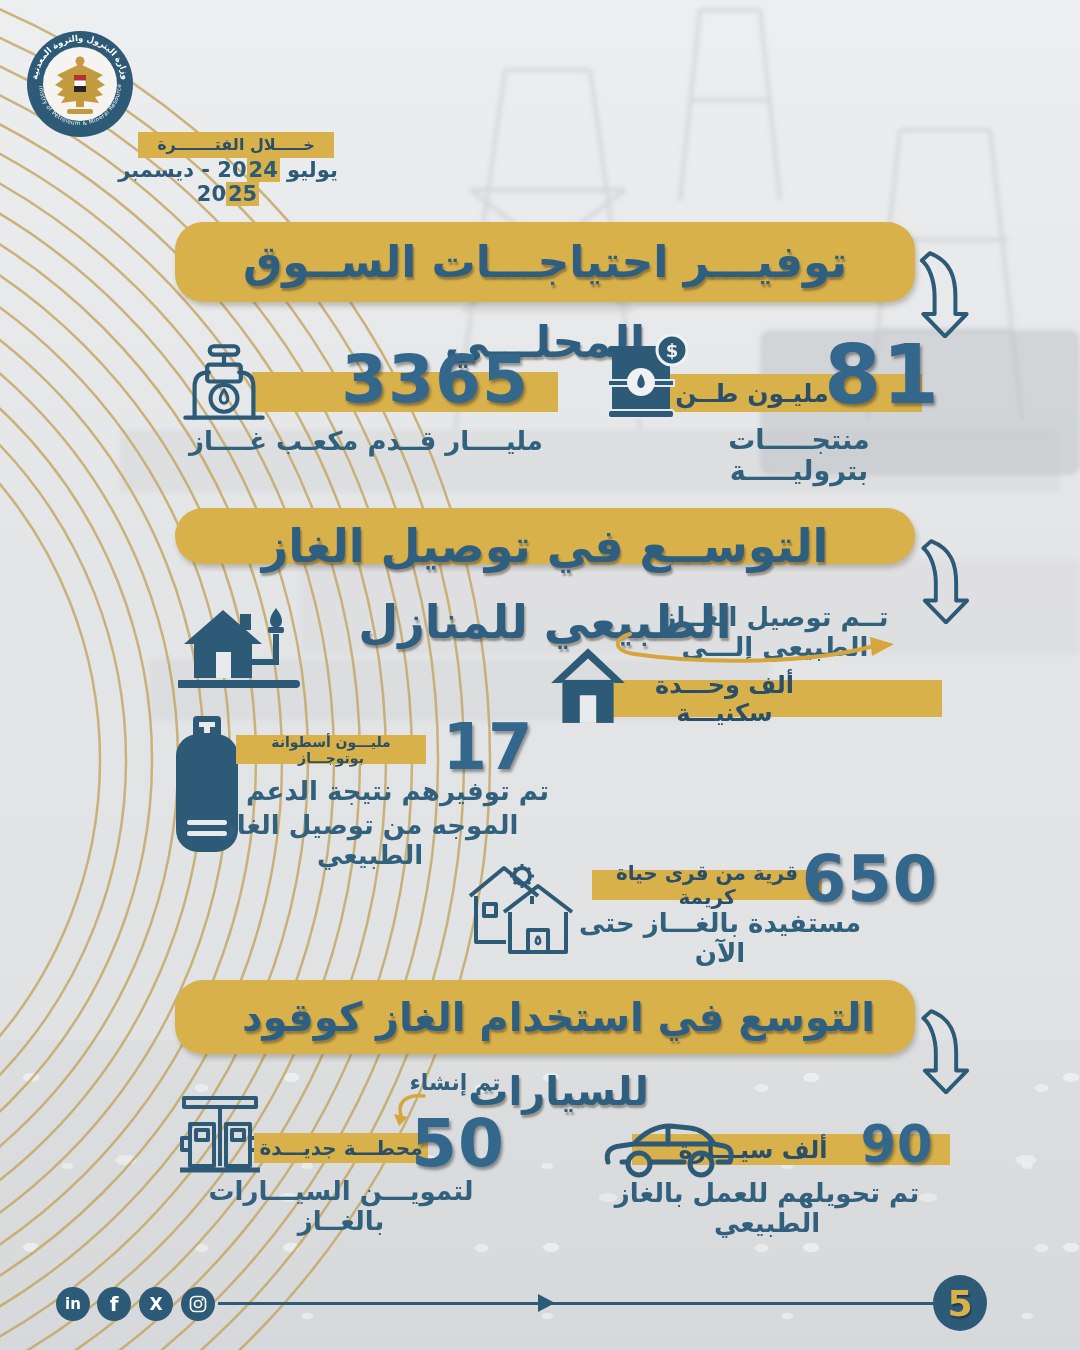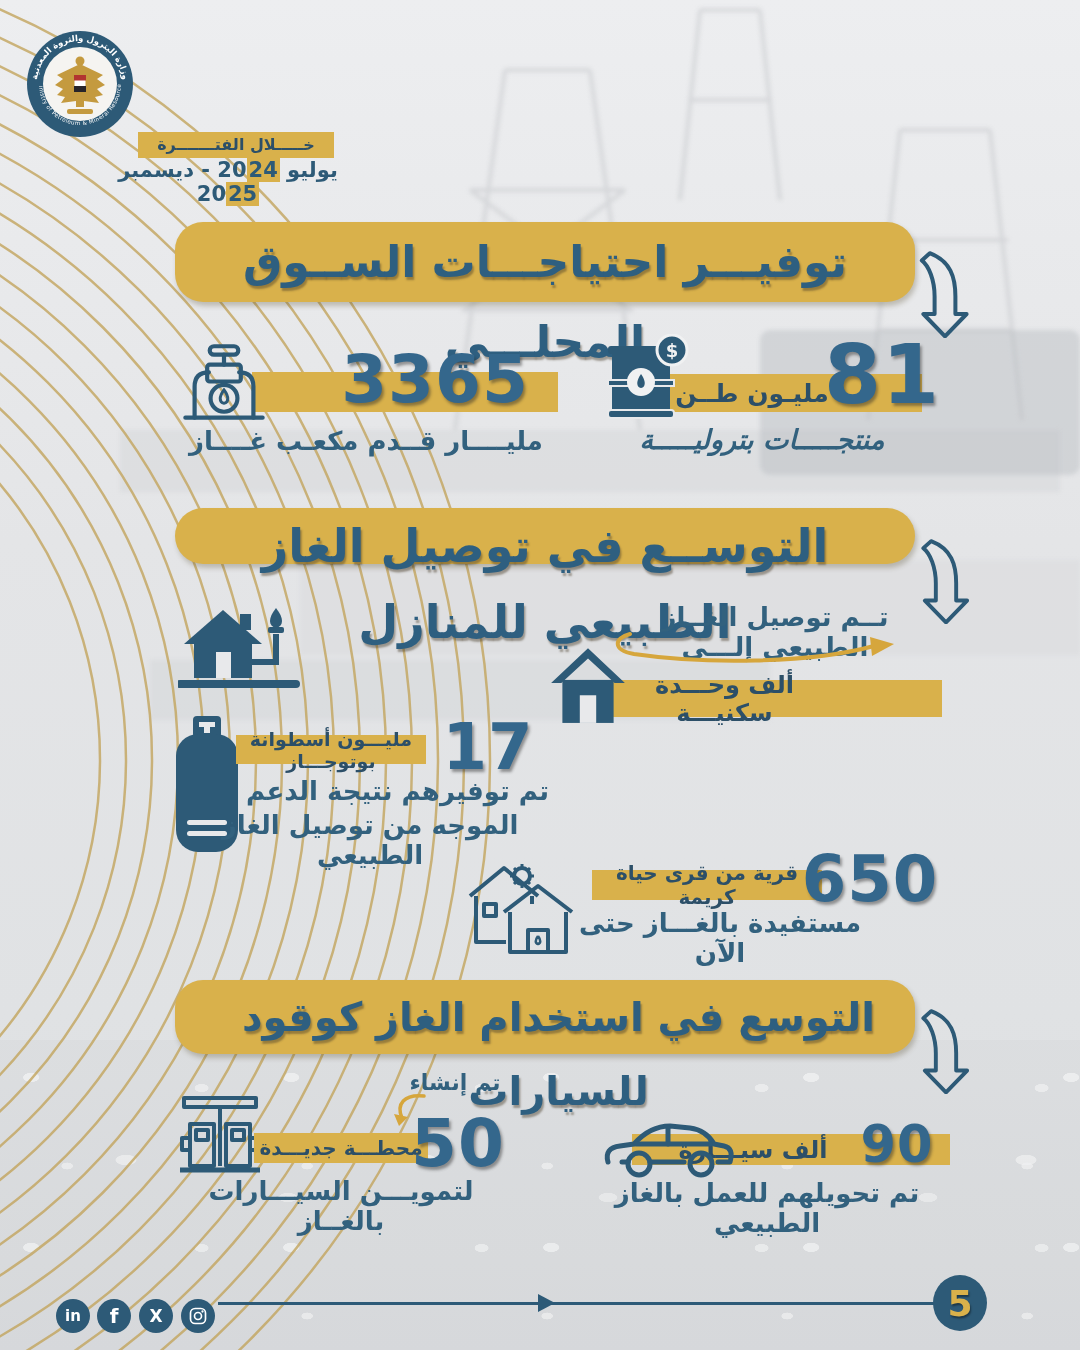--- a/index.html
+++ b/index.html
@@ -24,21 +24,21 @@
          text-shadow:1.5px 2.5px 2px rgba(70,60,40,.45); box-shadow:2px 4px 5px rgba(90,80,50,.30); }
   .gbar{ background:#d9b14b; }
   .bar-label{ color:#2c4f68; font-weight:bold; text-align:center; display:flex; align-items:center; justify-content:center; }
   .num{ font-weight:bold; color:#34678c; text-align:center; text-shadow:2px 3px 3px rgba(40,40,40,.45); letter-spacing:1px; }
   .arlabel{ color:#32617e; font-weight:bold; text-align:center; }
   
   #period-label{ background:#d9b14b; color:#2c4f68; font-weight:bold; text-align:center; }
   .hl{ background:#d9b14b; padding:0 2px; }
   
   .social{ width:34px; height:34px; border-radius:50%; background:#2d5a77; color:#fff;
-           display:flex; align-items:center; justify-content:center; font-weight:bold;margin-top:12px; }
+           display:flex; align-items:center; justify-content:center; font-weight:bold; }
   #footer-arrowhead{ width:0; height:0; border-left:17px solid #2d5a77; border-top:9px solid transparent; border-bottom:9px solid transparent; }
   #page-badge{ width:54px; height:56px; border-radius:50%; background:#2d5a77; display:flex; align-items:center; justify-content:center; }
   #page-badge span{ color:#d9b14b; font-size:36px; font-weight:bold; text-shadow:1px 2px 2px rgba(0,0,0,.4); }
   svg{ display:block; }
 </style>
 </head>
 <body>
 
 <div id="canvas">
 
@@ -135,21 +135,21 @@
     <rect x="4" y="46" width="66" height="6" fill="#2d5a77" stroke="#e8e9eb" stroke-width="2"></rect>
     <rect x="4" y="76" width="66" height="8" rx="3" fill="#2d5a77" stroke="#e8e9eb" stroke-width="2"></rect>
     <circle cx="37" cy="48" r="14" fill="#f0f1f2"></circle>
     <path d="M37 40 C42 47 42 53 37 54 C32 53 32 47 37 40 Z" fill="#2d5a77"></path>
     <g>
       <circle cx="68" cy="16" r="15" fill="#2d5a77" stroke="#f0f1f2" stroke-width="3"></circle>
       <text x="68" y="23" font-size="18" font-weight="bold" fill="#f0f1f2" text-anchor="middle">$</text>
     </g>
   </svg>
   <div class="num abs" style="left:824px;top:322px;width:110px;font-size:82px;line-height:106px;">81</div>
-  <div class="arlabel abs rtl" style="left:622px;top:424px;width:280px;font-size:27px;font-style:italic;">منتجـــــات بتروليـــــة</div>
+  <div class="arlabel abs rtl" style="left:659px;top:424px;width:280px;font-size:27px;">منتجـــــات بتروليـــــة</div>
 
   <div class="pill abs rtl" style="left:175px;top:508px;width:740px;height:56px;line-height:76px;font-size:46px;">التوســع في توصيل الغاز الطبيعي للمنازل</div>
   <svg class="abs" style="left:916px;top:538px;" width="60" height="86" viewBox="0 0 62 110">
     <path d="M12 4 C38 14 44 34 44 58 L44 80 L58 80 L31 108 L4 80 L18 80 L18 58 C18 38 11 20 2 13 Z" fill="none" stroke="#2d5a77" stroke-width="5" stroke-linejoin="round"></path>
   </svg>
 
   <svg class="abs" style="left:178px;top:594px;" width="122" height="98" viewBox="0 0 122 98">
     <line x1="2" y1="90" x2="118" y2="90" stroke="#2d5a77" stroke-width="8" stroke-linecap="round"></line>
     <path d="M6 50 L45 16 L84 50 Z" fill="#2d5a77"></path>
     <rect x="62" y="20" width="11" height="16" fill="#2d5a77"></rect>
@@ -174,21 +174,21 @@
   </svg>
 
   <svg class="abs" style="left:172px;top:714px;" width="70" height="142" viewBox="0 0 70 142">
     <rect x="21" y="2" width="28" height="22" rx="4" fill="#2d5a77"></rect>
     <path d="M27 8 H43 V13 H38 V19 H32 V13 H27 Z" fill="#e8e9eb"></path>
     <rect x="4" y="20" width="62" height="118" rx="22" fill="#2d5a77"></rect>
     <rect x="15" y="106" width="40" height="5" rx="2.5" fill="#e8e9eb"></rect>
     <rect x="15" y="117" width="40" height="5" rx="2.5" fill="#e8e9eb"></rect>
   </svg>
   <div class="gbar abs" style="left:236px;top:735px;width:190px;height:29px;"></div>
-  <div class="bar-label abs rtl" style="left:236px;top:735px;width:190px;height:29px;font-size:19px;">مليـــون أسطوانة بوتوجـــاز</div>
+  <div class="bar-label abs rtl" style="left:236px;top:735px;width:190px;height:29px;font-size:14px;">مليـــون أسطوانة بوتوجـــاز</div>
   <div class="num abs" style="left:428px;top:704px;width:120px;font-size:64px;line-height:86px;">17</div>
   <div class="arlabel abs rtl" style="left:240px;top:776px;width:315px;font-size:26px;">تم توفيرهم نتيجة الدعم</div>
   <div class="arlabel abs rtl" style="left:185px;top:810px;width:370px;font-size:26px;">الموجه من توصيل الغاز الطبيعي</div>
 
   <svg class="abs" style="left:460px;top:846px;" width="118" height="118" viewBox="0 0 118 118">
     <g fill="none" stroke="#2d5a77" stroke-width="4" stroke-linejoin="round">
       <path d="M10 50 L44 22 L78 50"></path>
       <path d="M16 50 V96 H46"></path>
       <path d="M72 50 V58"></path>
       <rect x="24" y="58" width="12" height="12"></rect>

